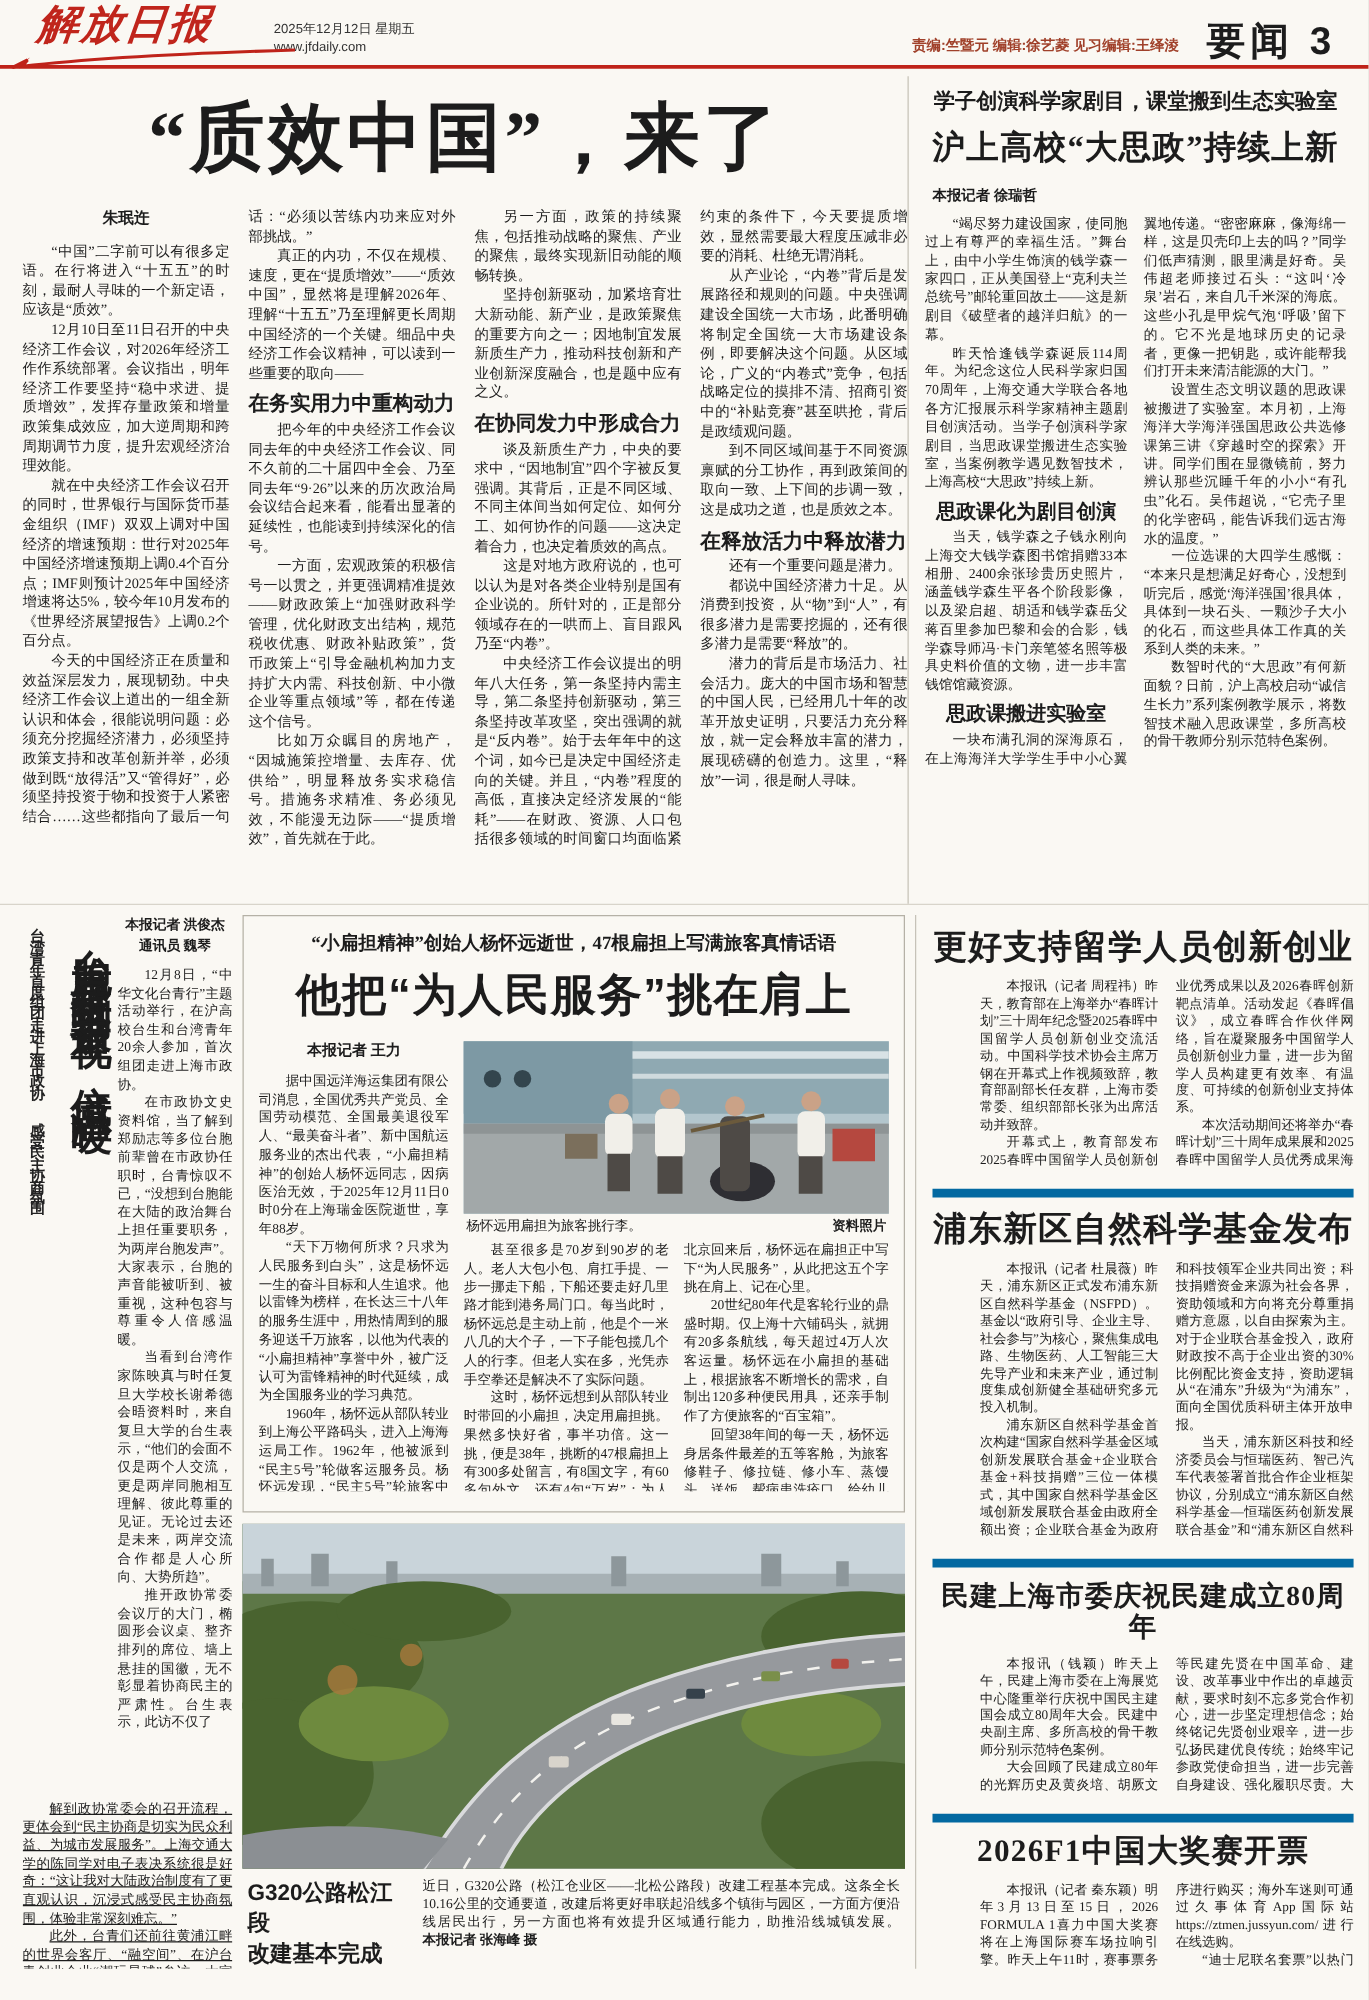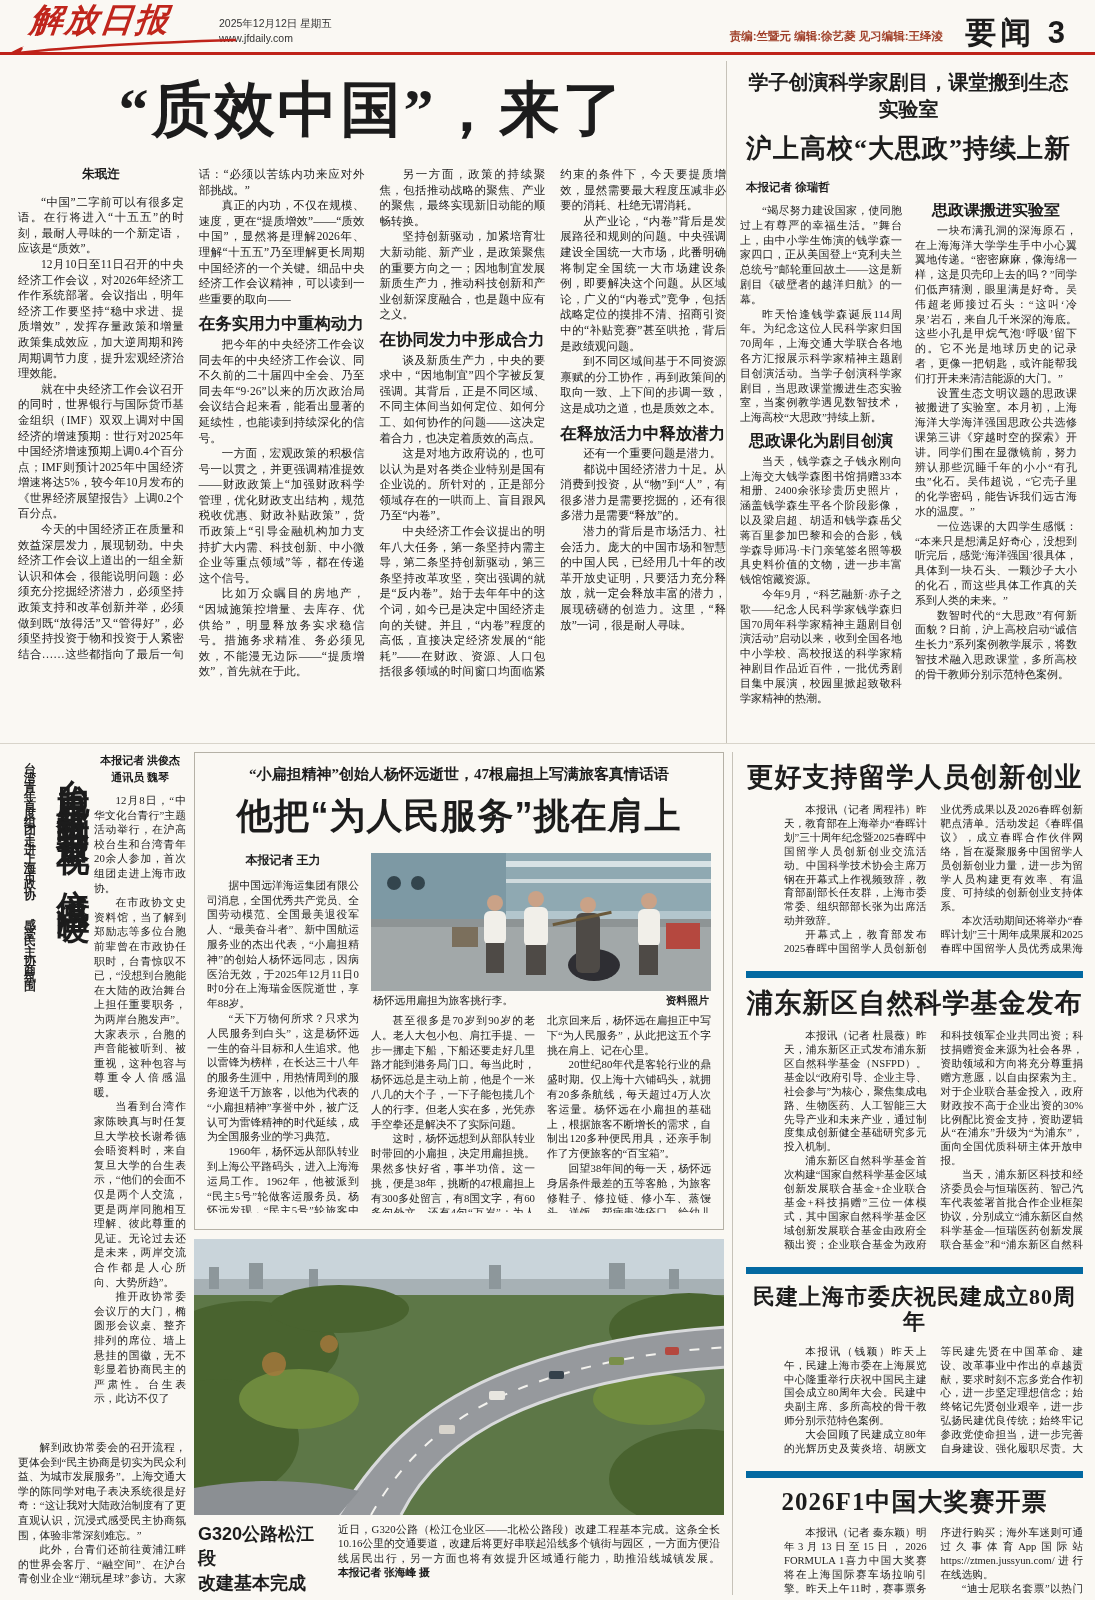--- a/index.html
+++ b/index.html
@@ -24,37 +24,37 @@
   .para{margin:0;text-indent:2em;text-align:justify;}
   .subhead{font-family:"Liberation Sans","DejaVu Sans",sans-serif;font-weight:800;font-size:16.5px;
            margin:9px 0 5px;text-indent:0;break-inside:avoid;}
 
   
   .row1{display:grid;grid-template-columns:708px 351px;padding:6px 14px 0 18px;}
   .lead-headline{text-align:center;font-size:60px;font-weight:900;letter-spacing:3px;margin:16px 0 24px;line-height:1.1;}
   .lead-cols{column-count:4;column-gap:15px;height:556px;overflow:hidden;font-size:11.5px;line-height:15.6px;}
   .lead-author{text-align:center;font-weight:bold;font-size:12.5px;margin-bottom:12px;}
   .campus{border-left:1px solid #c6c2b8;padding-left:13px;}
-  .campus-kicker{text-align:center;font-weight:800;font-size:20px;margin:8px 0 8px;}
+  .campus-kicker{text-align:center;font-weight:800;font-size:17px;margin:8px 0 8px;}
   .campus-headline{text-align:center;font-size:26px;font-weight:900;letter-spacing:1px;margin:0 0 14px;}
   .campus-byline{font-size:11.5px;font-weight:bold;margin:0 0 8px 6px;}
   .campus-cols{column-count:2;column-gap:13px;height:540px;overflow:hidden;font-size:11px;line-height:14.8px;}
   .campus-cols .subhead{text-align:center;font-size:16px;}
 
   
   .row2{display:grid;grid-template-columns:168px 546px 351px;padding:8px 14px 0 18px;border-top:1px solid #d8d4ca;height:845px;box-sizing:border-box;}
 
   
   .taiwan{overflow:hidden;}
   .t-top{display:flex;height:688px;}
   .t-kicker{writing-mode:vertical-rl;font-size:12px;letter-spacing:9px;width:20px;color:#222;font-weight:bold;}
   .t-headline{writing-mode:vertical-rl;font-size:33px;font-weight:900;letter-spacing:7px;width:50px;margin:0 4px 0 2px;line-height:1.05;}
   .t-main{flex:1;font-size:10.8px;line-height:14.6px;overflow:hidden;}
   .t-byline{text-align:center;font-weight:bold;font-size:11px;line-height:1.5;margin-bottom:8px;}
-  .t-wide{font-size:10.8px;line-height:14.6px;overflow:hidden;height:148px;margin-top:0;}
+  .t-wide{font-size:10.8px;line-height:14.6px;overflow:hidden;height:148px;margin-top:20px;text-decoration:underline;}
 
   
   .mid{padding:0 8px;}
   .yang-box{border:1px solid #b5b1a6;padding:10px 12px 8px;height:478px;box-sizing:border-box;overflow:hidden;}
   .yang-kicker{text-align:center;font-weight:bold;font-size:15px;margin:2px 0 8px;}
   .yang-headline{text-align:center;font-size:36px;font-weight:900;letter-spacing:1px;margin:0 0 12px;}
   .yang-grid{display:flex;gap:12px;height:360px;}
   .yang-col1{width:152px;font-size:10.8px;line-height:14.8px;overflow:hidden;}
   .yang-byline{font-weight:bold;font-size:12px;text-align:center;margin-bottom:10px;}
   .yang-right{flex:1;display:flex;flex-direction:column;min-width:0;}
@@ -147,21 +147,20 @@
 
     <div class="campus">
       <div class="campus-kicker sans">学子创演科学家剧目，课堂搬到生态实验室</div>
       <h2 class="campus-headline">沪上高校“大思政”持续上新</h2>
       <div class="campus-byline sans">本报记者 徐瑞哲</div>
       <div class="campus-cols">
           <p class="para">“竭尽努力建设国家，使同胞过上有尊严的幸福生活。”舞台上，由中小学生饰演的钱学森一家四口，正从美国登上“克利夫兰总统号”邮轮重回故土——这是新剧目《破壁者的越洋归航》的一幕。</p>
           <p class="para">昨天恰逢钱学森诞辰114周年。为纪念这位人民科学家归国70周年，上海交通大学联合各地各方汇报展示科学家精神主题剧目创演活动。当学子创演科学家剧目，当思政课堂搬进生态实验室，当案例教学遇见数智技术，上海高校“大思政”持续上新。</p>
           <h4 class="subhead">思政课化为剧目创演</h4>
           <p class="para">当天，钱学森之子钱永刚向上海交大钱学森图书馆捐赠33本相册、2400余张珍贵历史照片，涵盖钱学森生平各个阶段影像，以及梁启超、胡适和钱学森岳父蒋百里参加巴黎和会的合影，钱学森导师冯·卡门亲笔签名照等极具史料价值的文物，进一步丰富钱馆馆藏资源。</p>
-          <p class="para">今年9月，“科艺融新·赤子之歌——纪念人民科学家钱学森归国70周年科学家精神主题剧目创演活动”启动以来，收到全国各地中小学校、高校报送的科学家精神剧目作品近百件，一批优秀剧目集中展演，校园里掀起致敬科学家精神的热潮。</p>
           <h4 class="subhead">思政课搬进实验室</h4>
           <p class="para">一块布满孔洞的深海原石，在上海海洋大学学生手中小心翼翼地传递。“密密麻麻，像海绵一样，这是贝壳印上去的吗？”同学们低声猜测，眼里满是好奇。吴伟超老师接过石头：“这叫‘冷泉’岩石，来自几千米深的海底。这些小孔是甲烷气泡‘呼吸’留下的。它不光是地球历史的记录者，更像一把钥匙，或许能帮我们打开未来清洁能源的大门。”</p>
           <p class="para">设置生态文明议题的思政课被搬进了实验室。本月初，上海海洋大学海洋强国思政公共选修课第三讲《穿越时空的探索》开讲。同学们围在显微镜前，努力辨认那些沉睡千年的小小“有孔虫”化石。吴伟超说，“它壳子里的化学密码，能告诉我们远古海水的温度。”</p>
           <p class="para">一位选课的大四学生感慨：“本来只是想满足好奇心，没想到听完后，感觉‘海洋强国’很具体，具体到一块石头、一颗沙子大小的化石，而这些具体工作真的关系到人类的未来。”</p>
           <p class="para">数智时代的“大思政”有何新面貌？日前，沪上高校启动“诚信生长力”系列案例教学展示，将数智技术融入思政课堂，多所高校的骨干教师分别示范特色案例。</p>
         </div>
     </div>
   </div>
 
   <div class="row2">

